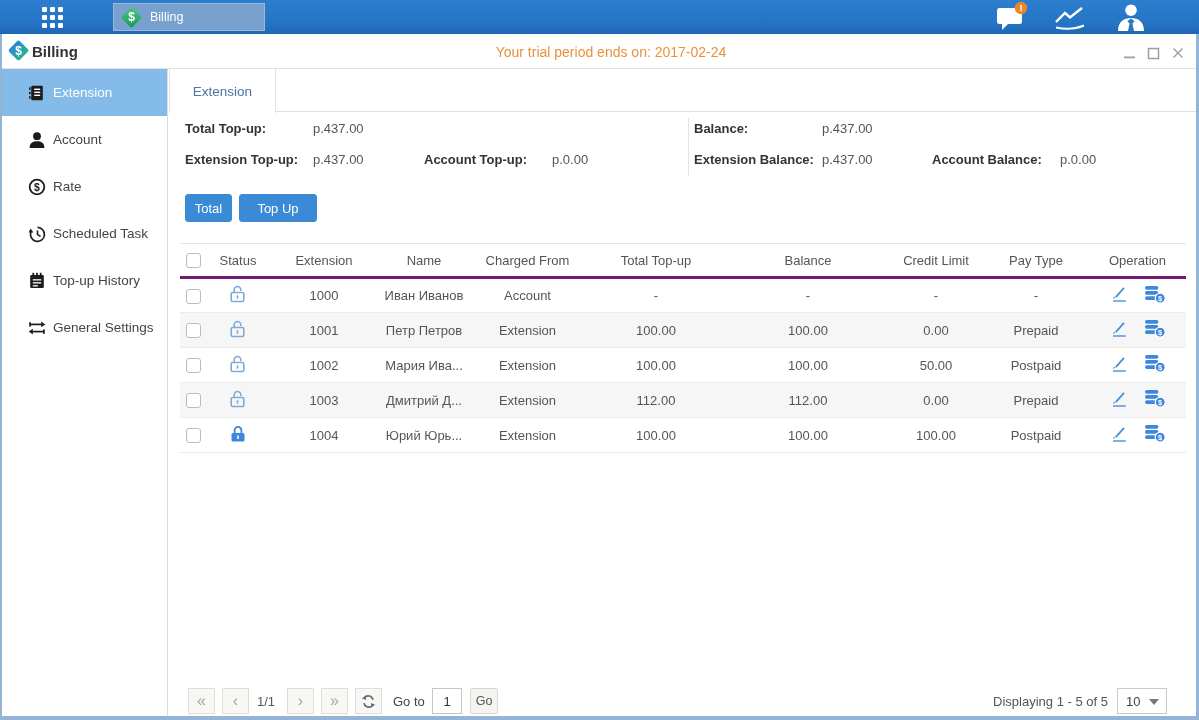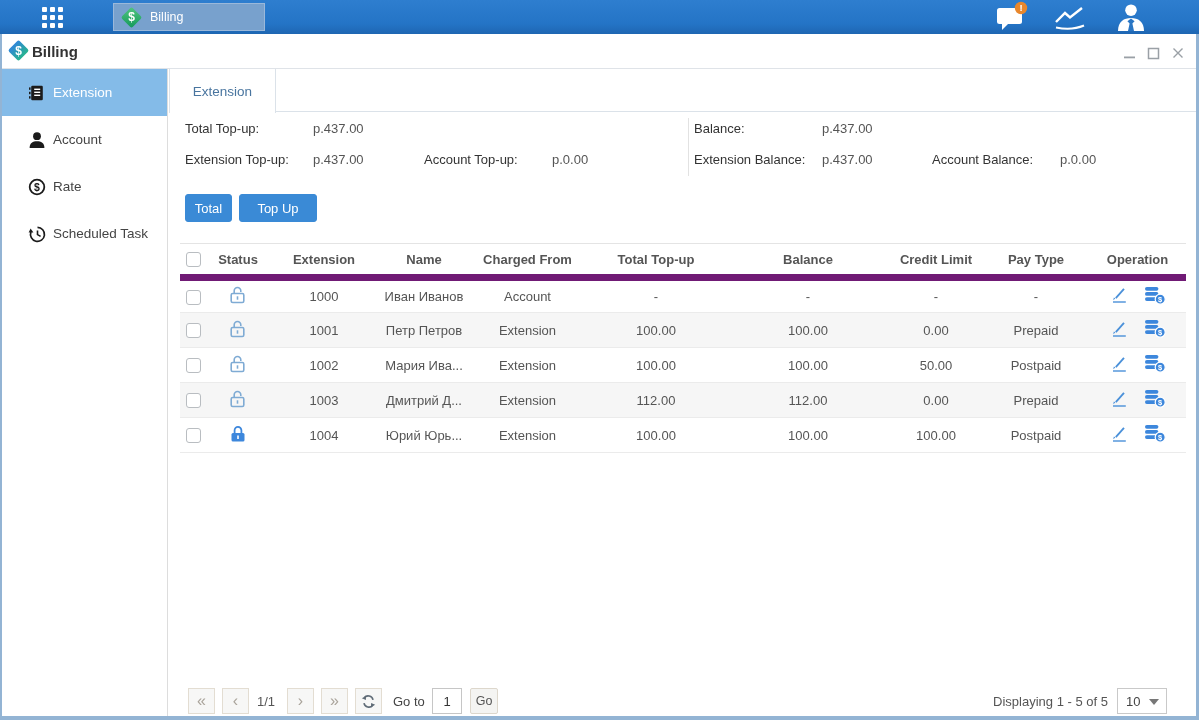--- a/index.html
+++ b/index.html
@@ -32,27 +32,27 @@
 
 .sidebar{position:absolute;left:2px;top:69px;width:166px;bottom:4px;background:#fff;border-right:1px solid #ddd}
 .side-item{height:47px;display:flex;align-items:center;gap:7px;padding-left:26px;font-size:13.5px;color:#444;cursor:pointer}
 .side-item.active{background:#84bbe8;color:#fff}
 .side-icon{width:18px;height:18px;flex:0 0 18px}
 
 .tabstrip{position:absolute;left:169px;top:69px;width:1027px;height:43px;border-bottom:1px solid #dbe2e9;background:#fff}
 .tab-active{position:absolute;left:169px;top:69px;width:107px;height:44px;background:#fff;border-left:1px solid #dbe2e9;border-right:1px solid #dbe2e9;z-index:2;display:flex;align-items:center;justify-content:center;font-size:13.5px;color:#49759f;cursor:pointer}
 
 .pair{position:absolute;font-size:13px;color:#555;white-space:nowrap}
-.pair b{display:inline-block;width:128px;color:#333;font-weight:normal}
+.pair b{display:inline-block;width:128px;color:#333;font-weight:bold}
 .vdivider{position:absolute;left:688px;top:118px;height:58px;width:1px;background:#e2e2e2}
 
 .btn-blue{position:absolute;top:194px;height:28px;background:#3a8ad6;color:#fff;font-size:13px;border:1px solid #3a8ad6;border-radius:3px;display:flex;align-items:center;justify-content:center;cursor:pointer}
 
 .ext-table{position:absolute;left:180px;top:243px;width:1006px;border-collapse:collapse;table-layout:fixed}
-.ext-table th{height:34px;font-weight:bold;font-size:13px;color:#555;border-top:1px solid #e4e4e4;border-bottom:7px solid #701a75;text-align:center}
+.ext-table th{height:34px;font-weight:normal;font-size:13px;color:#555;border-top:1px solid #e4e4e4;border-bottom:3px solid #701a75;text-align:center}
 .ext-table td{height:35px;font-size:13px;color:#555;text-align:center;border-bottom:1px solid #ebebeb}
 .ext-table tr.alt td{background:#f6f6f6}
 .cbx{display:inline-block;width:15px;height:15px;border:1px solid #b9bdc1;border-radius:3px;background:#fff;vertical-align:middle;cursor:pointer}
 .opicon{display:inline-block;vertical-align:middle;cursor:pointer}
 .opicon + .opicon{margin-left:16px}
 
 .pgbtn{position:absolute;top:688px;width:27px;height:26px;background:#f7f7f6;border:1px solid #e3ddd2;display:flex;align-items:center;justify-content:center;color:#aaa49b;font-size:16px;cursor:pointer}
 .page-indicator{position:absolute;left:250px;top:694px;font-size:13px;color:#555;width:32px;text-align:center}
 .goto-label{position:absolute;left:393px;top:694px;font-size:13px;color:#444}
 .goto-input{position:absolute;left:432px;top:688px;width:30px;height:26px;border:1px solid #c6c6c6;text-align:center;font-size:13px;color:#333;font-family:"Liberation Sans",sans-serif}
@@ -107,20 +107,21 @@
       </svg>
     </span>
   </header>
 
   <div class="titlebar">
     <span class="diamond blue title-diamond">
         <i></i>
         <b>$</b>
       </span>
     <span class="win-title">Billing</span>
+    <div class="trial">Your trial period ends on: 2017-02-24</div>
     <div class="win-controls">
       <span><svg width="13" height="13" viewBox="0 0 13 13">
             <rect x="1" y="9.5" width="11" height="1.8" fill="#9aa0a6"></rect>
           </svg></span>
       <span><svg width="13" height="13" viewBox="0 0 13 13">
             <rect x="1.5" y="1.5" width="10" height="10" fill="none" stroke="#9aa0a6" stroke-width="1.5"></rect>
           </svg></span>
       <span><svg width="14" height="14" viewBox="0 0 14 14">
             <path d="M2.5,2.5 L11.5,11.5 M11.5,2.5 L2.5,11.5" stroke="#9aa0a6" stroke-width="1.4"></path>
           </svg></span>
@@ -155,20 +156,43 @@
             </svg></span>
           <span>Rate</span>
         </div>
         <div class="side-item">
           <span class="side-icon"><svg viewBox="0 0 18 18" width="18" height="18">
               <path d="M9.5,2.4 a7,7 0 1 1 -6.6,4.6" fill="none" stroke="#1b1b1b" stroke-width="1.7"></path>
               <polygon points="0.6,7.6 5.4,7.4 2.6,3.4" fill="#1b1b1b"></polygon>
               <path d="M9.5,5.4 V9.6 L12.6,11.4" fill="none" stroke="#1b1b1b" stroke-width="1.6"></path>
             </svg></span>
           <span>Scheduled Task</span>
+        </div>
+        <div class="side-item">
+          <span class="side-icon"><svg viewBox="0 0 18 18" width="18" height="18">
+              <rect x="2.2" y="3" width="13.6" height="13" rx="1.2" fill="#1b1b1b"></rect>
+              <rect x="4.4" y="0.8" width="1.8" height="3.4" fill="#1b1b1b"></rect>
+              <rect x="8.1" y="0.8" width="1.8" height="3.4" fill="#1b1b1b"></rect>
+              <rect x="11.8" y="0.8" width="1.8" height="3.4" fill="#1b1b1b"></rect>
+              <rect x="4.8" y="7.2" width="8.4" height="1.3" fill="#fff"></rect>
+              <rect x="4.8" y="10.2" width="8.4" height="1.3" fill="#fff"></rect>
+              <rect x="4.8" y="13.2" width="5" height="1.3" fill="#fff"></rect>
+            </svg></span>
+          <span>Top-up History</span>
+        </div>
+        <div class="side-item">
+          <span class="side-icon"><svg viewBox="0 0 18 18" width="18" height="18">
+              <path d="M2,5.4 H13.6" stroke="#1b1b1b" stroke-width="1.7"></path>
+              <polygon points="13.2,2.6 17.2,5.4 13.2,8.2" fill="#1b1b1b"></polygon>
+              <rect x="1.2" y="3.2" width="1.7" height="4.4" fill="#1b1b1b"></rect>
+              <path d="M4.4,12.6 H16" stroke="#1b1b1b" stroke-width="1.7"></path>
+              <polygon points="4.8,9.8 0.8,12.6 4.8,15.4" fill="#1b1b1b"></polygon>
+              <rect x="15.1" y="10.4" width="1.7" height="4.4" fill="#1b1b1b"></rect>
+            </svg></span>
+          <span>General Settings</span>
         </div>
       </nav>
   </aside>
 
   <div class="tabstrip"></div>
   <div class="tab-active">
       <span>Extension</span>
     </div>
 
   <div class="pair" style="left:185px;top:121px"><b>Total Top-up:</b><span>p.437.00</span></div>

